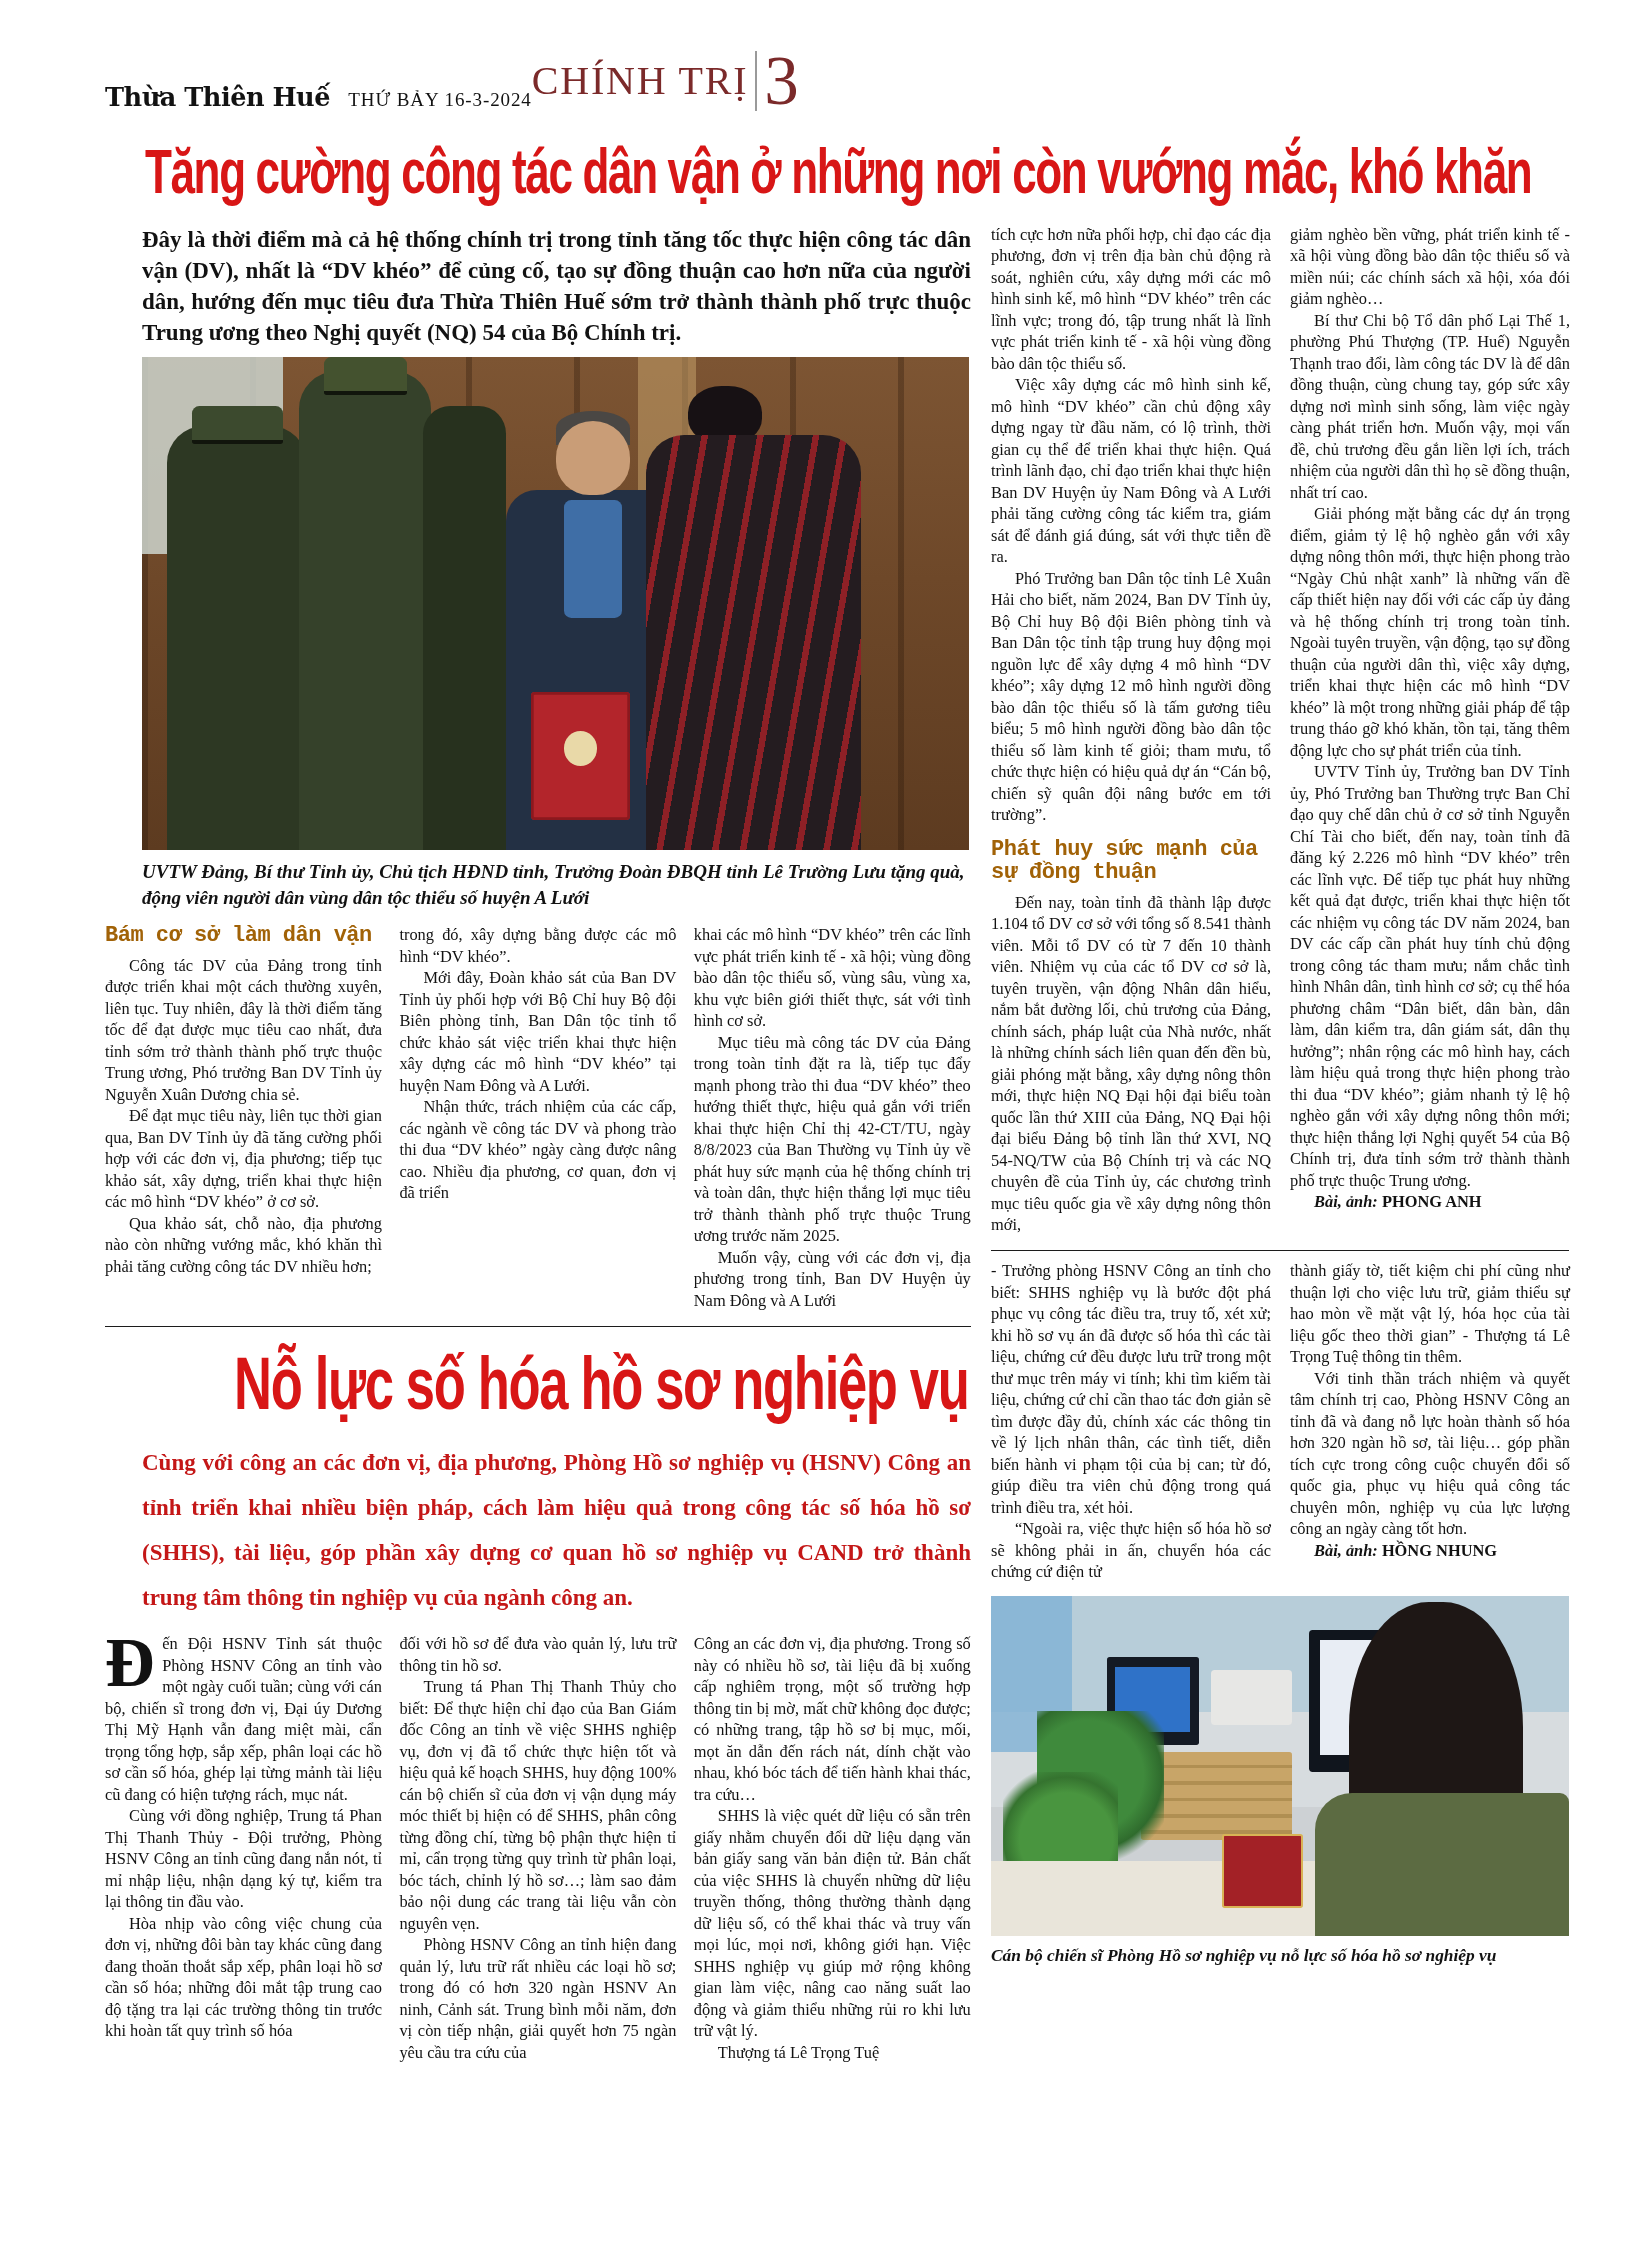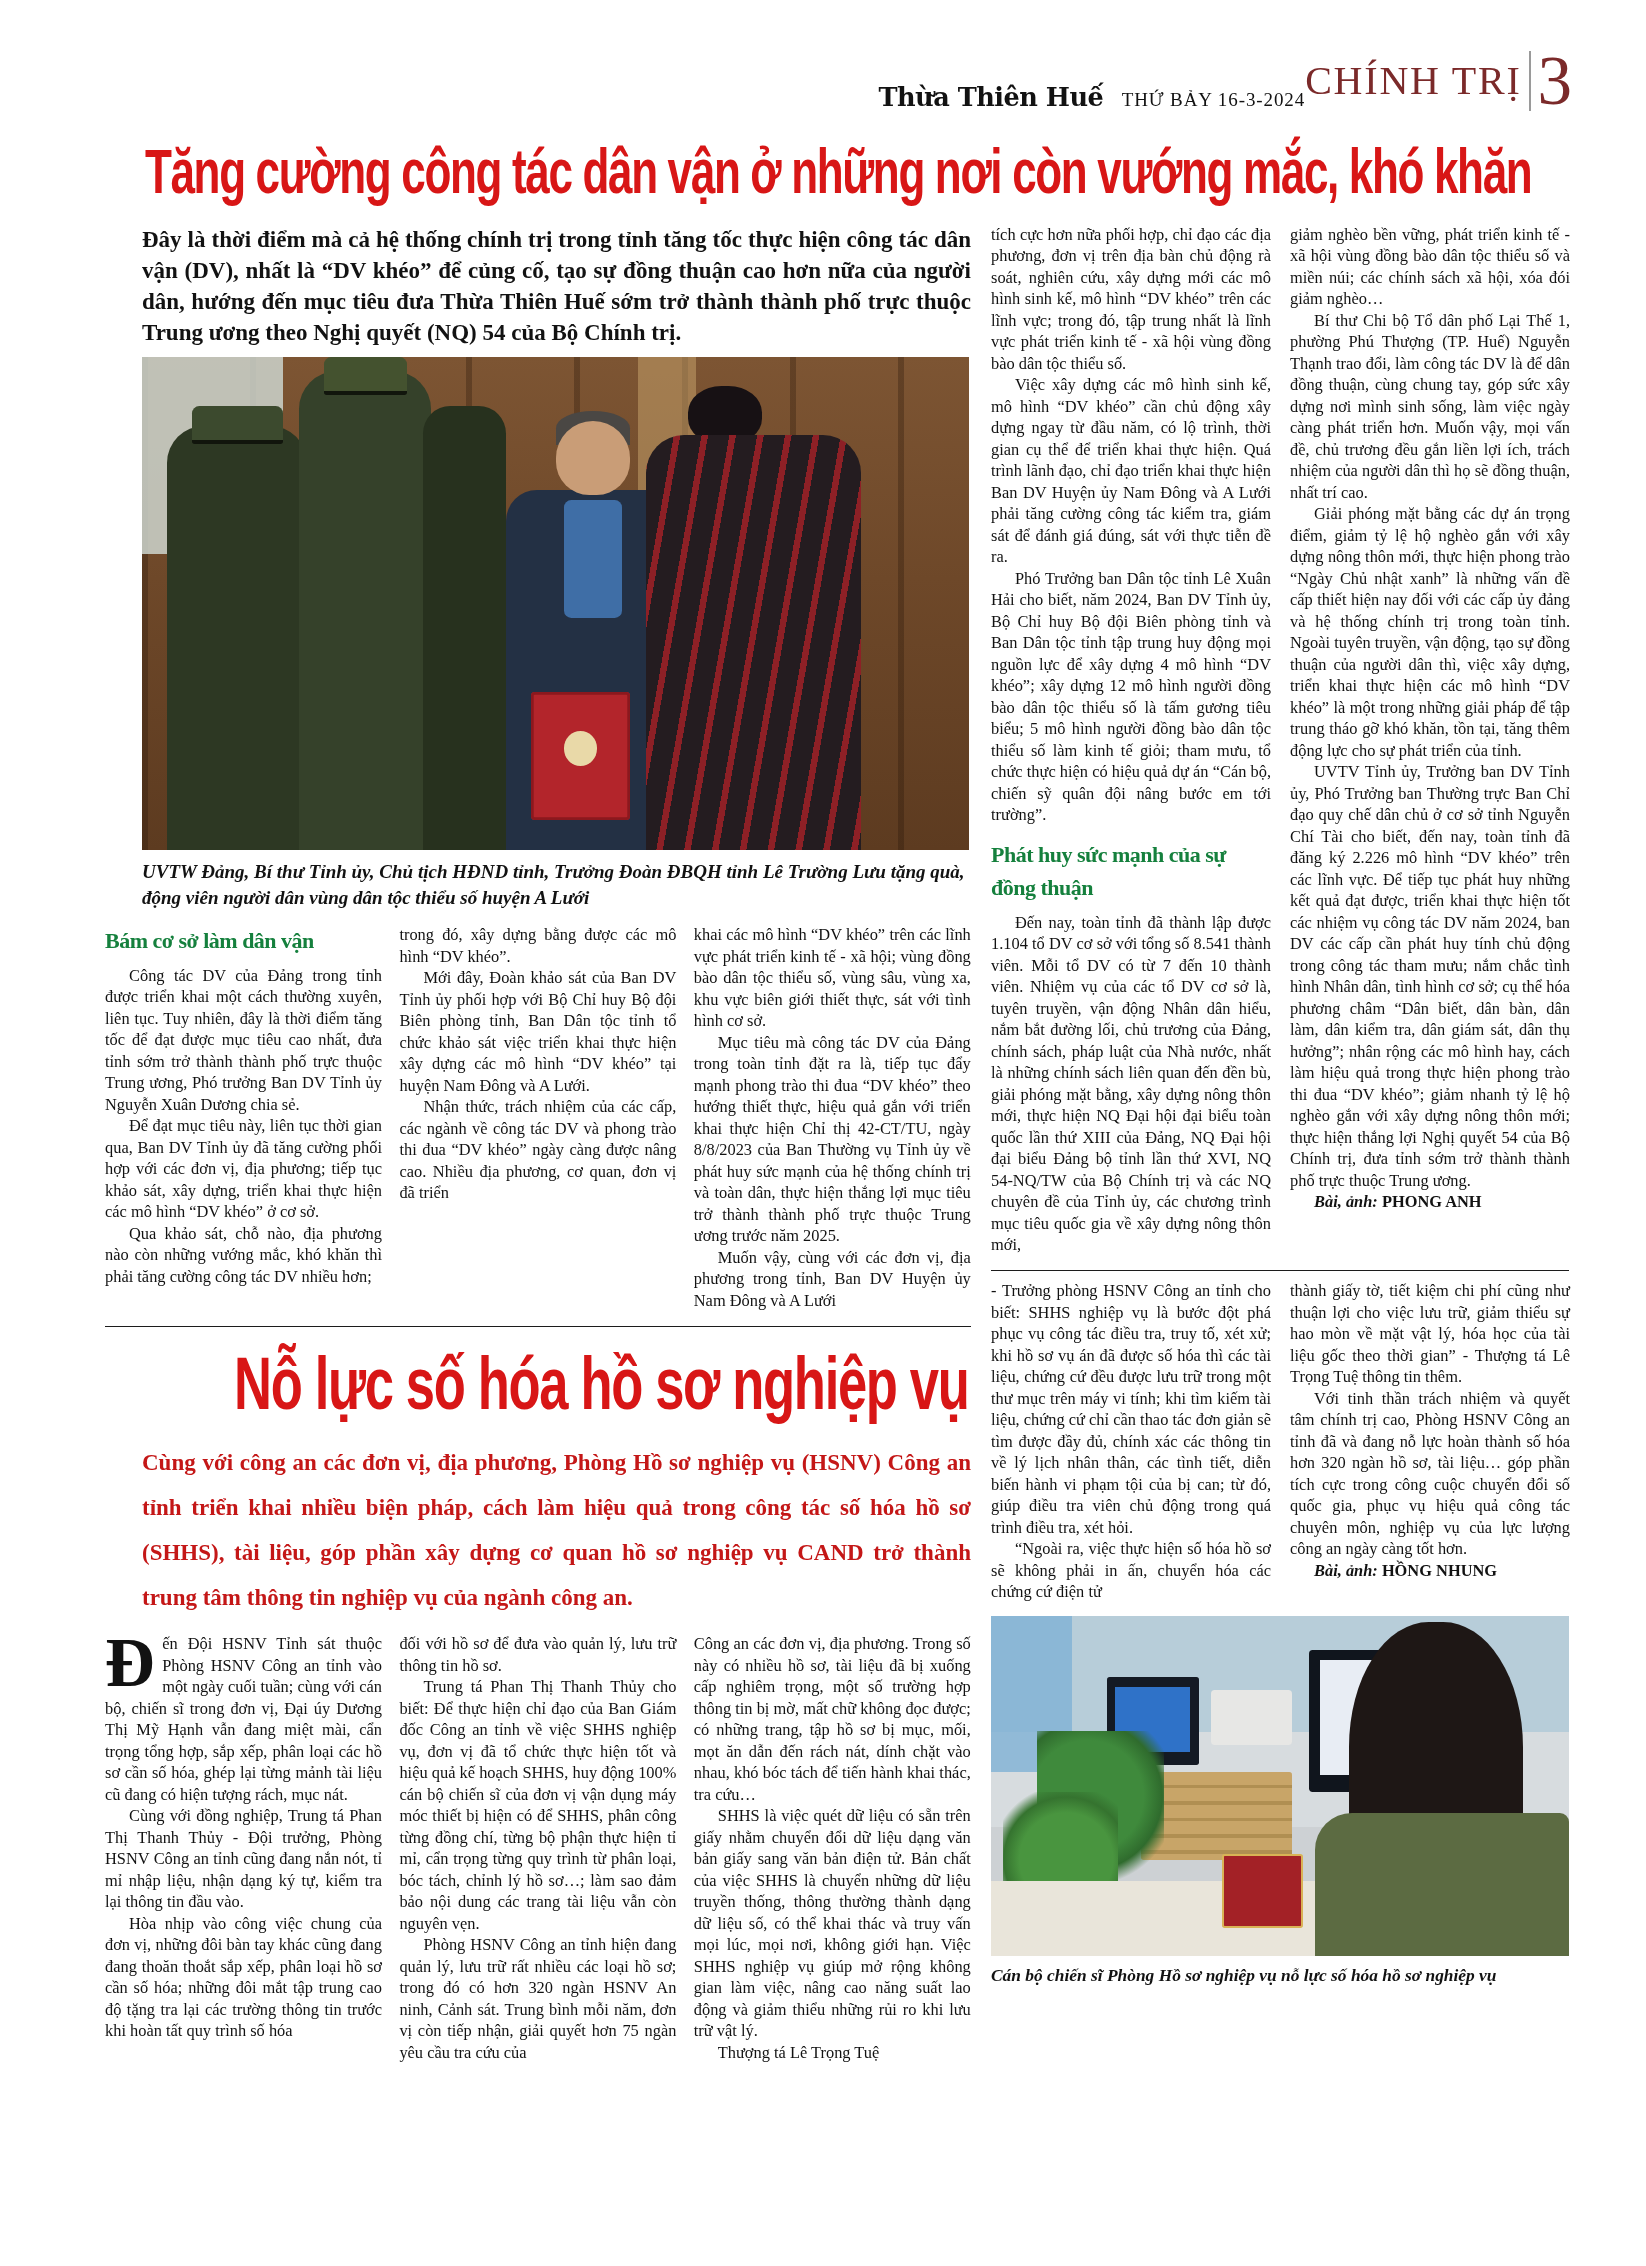--- a/index.html
+++ b/index.html
@@ -3,21 +3,21 @@
 <meta charset="utf-8">
 <style>
   html,body{margin:0;padding:0;background:#e8e8e8;}
   .page{
     position:relative; width:1647px; height:2267px; margin:0 auto;
     background:#ffffff; box-sizing:border-box;
     padding:44px 75px 24px 105px; overflow:hidden;
     font-family:"Liberation Serif", serif; color:#121212;
   }
   
-  .masthead{display:flex; justify-content:flex-end; align-items:flex-end; height:68px;}
+  .masthead{display:flex; justify-content:flex-start; align-items:flex-end; height:68px;}
   .mast-left{display:flex; align-items:baseline; gap:18.3px;}
   .paper-name{font-family:"DejaVu Serif", serif; font-weight:bold; font-size:25.6px; letter-spacing:-0.5px;}
   .issue-date{font-size:19px; letter-spacing:0.9px;margin-top:41px;}
   .mast-right{display:flex; align-items:center; gap:7px; color:#7b2a2a;}
   .section-name{font-size:40px; letter-spacing:1.8px; line-height:1;}
   .mast-bar{width:1.8px; height:60px; background:#9a9a9a;}
   .page-number{font-size:69px; line-height:.9;}
   
   .hl-wrap{display:flex; justify-content:center; align-items:center; height:95px; margin:11px 0 5.5px;}
   .hl{display:inline-block; white-space:nowrap; font-family:"Liberation Sans", sans-serif;
@@ -84,22 +84,22 @@
   .byline{text-align:right; margin:11px 3.7px 0 0; font-size:19px;}
   .byl-label{font-style:italic; font-weight:bold;}
   .byl-name{font-weight:bold;}
   
   .cols3{display:flex; gap:17.4px; margin-top:5.5px;}
   .cols3 .col{width:277px; flex:0 0 277px;}
   .cols2{display:flex; gap:19px;}
   .cols2 .col{width:280px; flex:0 0 280px;}
   .col p{margin:0; text-indent:24px; text-align:justify; font-size:16.4px; line-height:21.5px;}
   .col p.cont{text-indent:0;}
-  .subhead{font-family:Liberation Serif, serif; font-weight:700; font-size:22px;
-           line-height:33px; letter-spacing:-0.5px; margin:0 0 7.3px 0; color:#15803d;}
+  .subhead{font-family:Liberation Mono, monospace; font-weight:700; font-size:22px;
+           line-height:23px; letter-spacing:-0.5px; margin:0 0 7.3px 0; color:#a16207;}
   .subhead.mid{margin:12.8px 0 7.3px 0;}
   .rule{border:0; border-top:1.8px solid #1c1c1c; margin:14.6px 0 9.1px 0;}
   .dropcap{float:left; font-weight:bold; font-size:69px; line-height:53px; padding:3.7px 7.3px 0 0;}
 </style>
 </head>
 <body>
 
 <div class="page">
 
   <div class="masthead">

